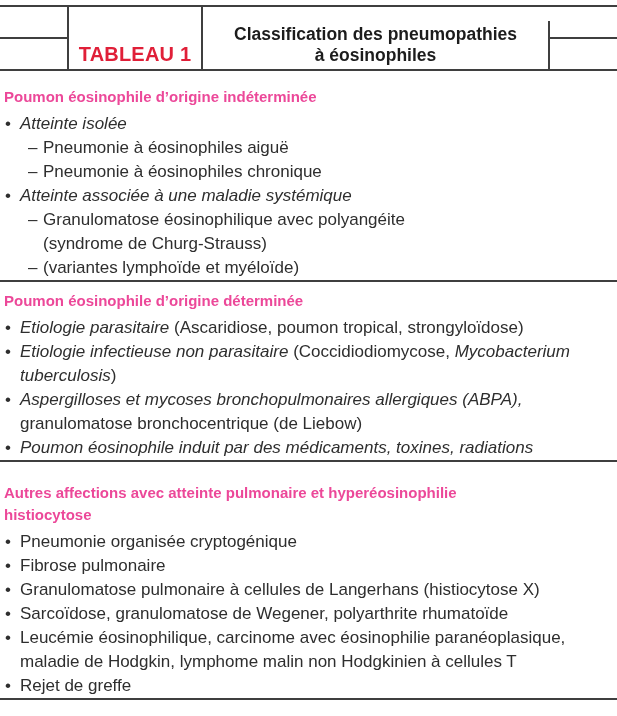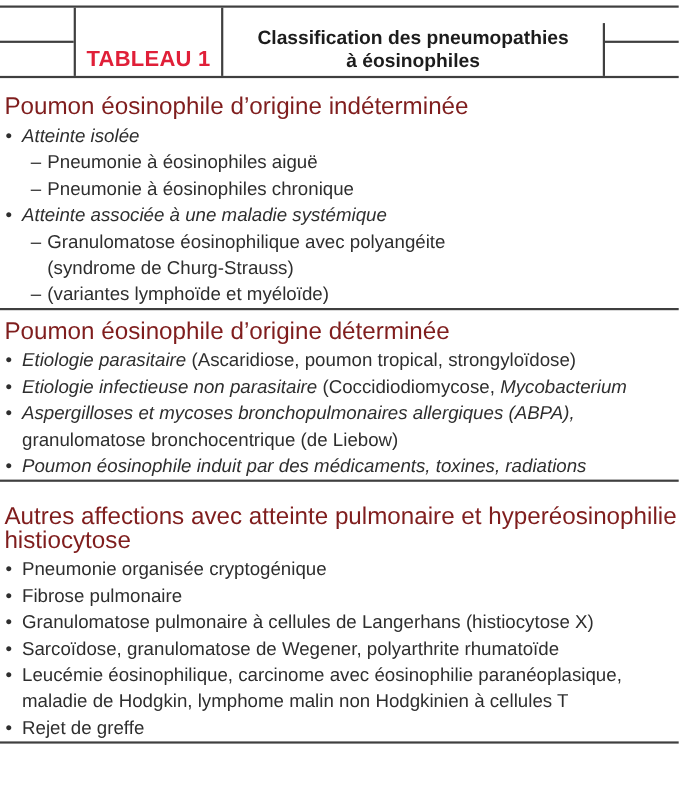--- a/index.html
+++ b/index.html
@@ -43,22 +43,22 @@
     border-right: 2px solid #3f3f3f;
     display: flex; flex-direction: column; align-items: center; justify-content: center;
     font-weight: bold; font-size: 17.5px; line-height: 21px; color: #1c1c1c;
     text-align: center;
     margin-top: 14px;
   }
 
   
   .table-body { position: absolute; left: 0; top: 71px; width: 617px; }
   .section-heading {
-    font-weight: normal; font-size: 22px; line-height: 22px;
-    color: #7f1d1d; margin-left: 4px; white-space: nowrap;
+    font-weight: bold; font-size: 15px; line-height: 22px;
+    color: #ec4899; margin-left: 4px; white-space: nowrap;
   }
   .sec { }
   .sec .section-heading-wrap { margin-bottom: 4px; }
   .sec-1 .section-heading-wrap { margin-top: 15px; }
   .sec-2 .section-heading-wrap { margin-top: 8px; }
   .sec-3 .section-heading-wrap { margin-top: 20px; }
 
   .item { position: relative; font-size: 17px; line-height: 24px; }
   .item.bullet { padding-left: 20px; }
   .item.dash   { padding-left: 43px; }
@@ -127,20 +127,21 @@
         <div class="section-heading-wrap">
           <div class="section-heading">Poumon éosinophile d’origine déterminée</div>
         </div>
         <div class="item bullet">
           <span class="marker">•</span>
           <div class="line"><span class="it">Etiologie parasitaire </span><span class="rm">(Ascaridiose, poumon tropical, strongyloïdose)</span></div>
         </div>
         <div class="item bullet">
           <span class="marker">•</span>
           <div class="line"><span class="it">Etiologie infectieuse non parasitaire </span><span class="rm">(Coccidiodiomycose, </span><span class="it">Mycobacterium</span></div>
+          <div class="line"><span class="it">tuberculosis</span><span class="rm">)</span></div>
         </div>
         <div class="item bullet">
           <span class="marker">•</span>
           <div class="line"><span class="it">Aspergilloses et mycoses bronchopulmonaires allergiques (ABPA),</span></div>
           <div class="line"><span class="rm">granulomatose bronchocentrique (de Liebow)</span></div>
         </div>
         <div class="item bullet">
           <span class="marker">•</span>
           <div class="line"><span class="it">Poumon éosinophile induit par des médicaments, toxines, radiations</span></div>
         </div>

